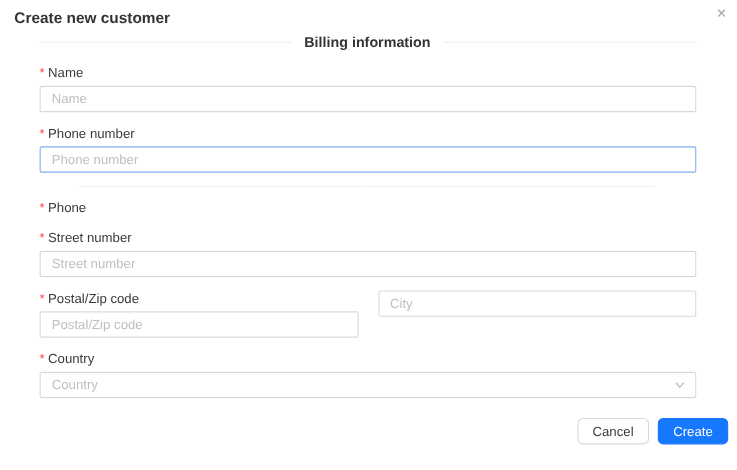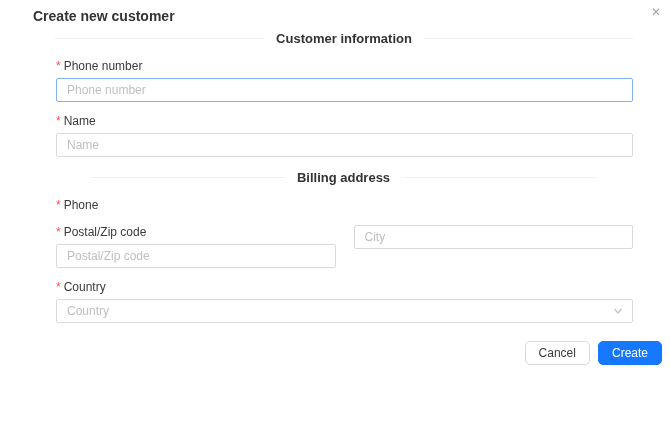--- a/index.html
+++ b/index.html
@@ -4,21 +4,21 @@
 <style>
   * { box-sizing: border-box; margin: 0; padding: 0; }
   html, body { background: #fff; }
   body {
     width: 670px; height: 427px;
     font-family: "Liberation Sans", sans-serif;
     color: #262626;
     overflow: hidden;
     position: relative;
   }
-  .modal { width: 670px; height: 427px; background: #fff; position: relative; padding-left: 20px; }
+  .modal { width: 670px; height: 427px; background: #fff; position: relative; }
 
   
   .modal-header { padding: 8px 14px 0 13px; position: relative; }
   .modal-title { font-size: 14px; font-weight: 700; line-height: 16px; color: #333333; }
   .close-btn {
     position: absolute; top: 3px; right: 5px;
     width: 18px; height: 18px;
     background: transparent; border: none; cursor: pointer;
     color: #a6a6a6; font-size: 12px; line-height: 18px; text-align: center;
   }
@@ -85,52 +85,57 @@
 
 <div class="modal">
 
   <div class="modal-header">
     <div class="modal-title">Create new customer</div>
     <button class="close-btn"><span>✕</span></button>
   </div>
 
   <div class="divider">
     <span class="line"></span>
-    <span class="divider-text">Customer information</span>
+    <span class="divider-text">Billing information</span>
     <span class="line"></span>
   </div>
 
   <div class="form">
+
+    <div class="form-item">
+      <div class="label-row">
+        <span class="req">*</span><span>Name</span>
+      </div>
+      <input class="input" type="text" placeholder="Name" style="">
+    </div>
 
     <div class="form-item">
       <div class="label-row">
         <span class="req">*</span><span>Phone number</span>
       </div>
       <input class="input focused" type="text" placeholder="Phone number" style="">
     </div>
 
-    <div class="form-item">
-      <div class="label-row">
-        <span class="req">*</span><span>Name</span>
-      </div>
-      <input class="input" type="text" placeholder="Name" style="">
-    </div>
-
     <div class="divider second">
       <span class="line"></span>
-      <span class="divider-text">Billing address</span>
       <span class="line"></span>
     </div>
 
     <div class="form-item">
       <div class="label-row">
         <span class="req">*</span><span>Phone</span>
       </div>
     </div>
 
+    <div class="form-item">
+      <div class="label-row">
+        <span class="req">*</span><span>Street number</span>
+      </div>
+      <input class="input" type="text" placeholder="Street number" style="">
+    </div>
 
     <div class="field-row">
       <div class="form-item">
         <div class="label-row">
           <span class="req">*</span><span>Postal/Zip code</span>
         </div>
         <input class="input" type="text" placeholder="Postal/Zip code" style="">
       </div>
       <div class="form-item">
         <input class="input" type="text" placeholder="City" style="">

